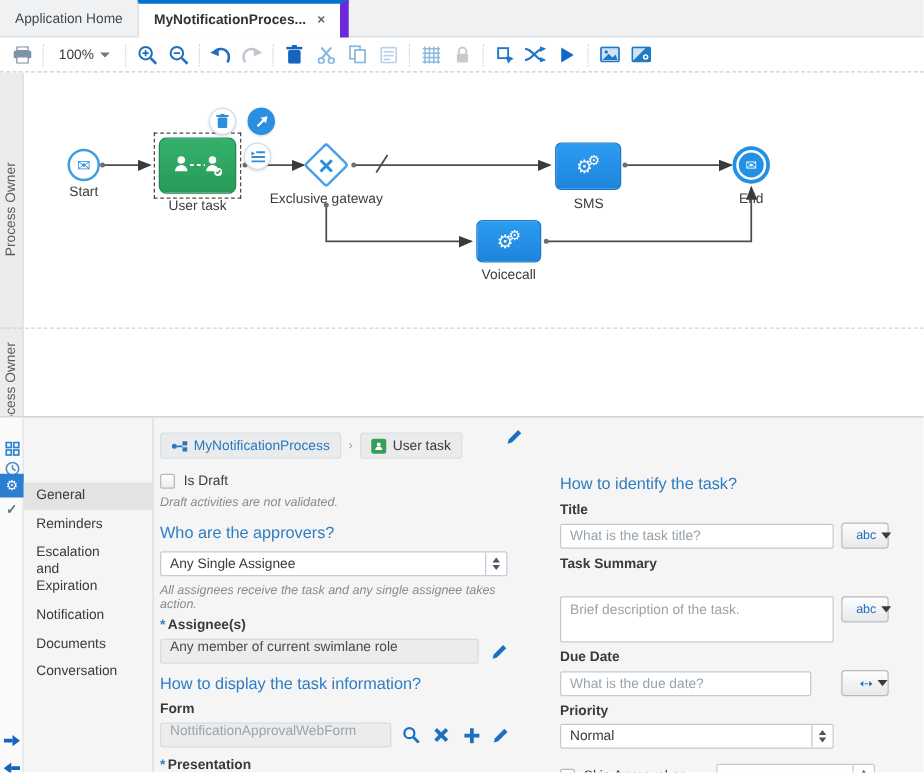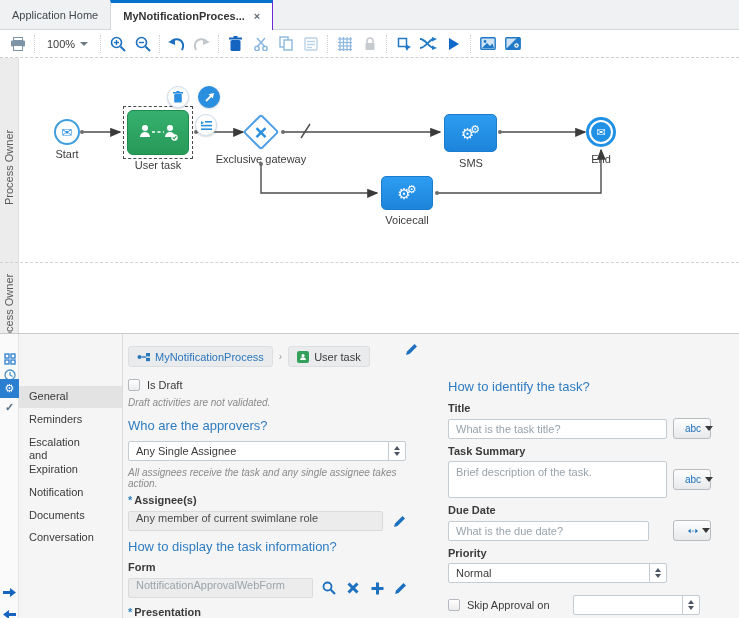--- a/index.html
+++ b/index.html
@@ -2,21 +2,21 @@
 <html><head>
 <meta charset="utf-8">
 <style>
   * { margin:0; padding:0; box-sizing:border-box; }
   html,body { width:739px; height:618px; }
   body { font-family:"Liberation Sans", sans-serif; font-size:11px; color:#3a3a3a; background:#fff; position:relative; overflow:hidden; }
 
   
   .tabbar { height:30px; background:#f0f1f2; border-bottom:1px solid #d5d8da; display:flex; align-items:stretch; }
   .tab { padding:9px 12px 0 12px; font-size:11px; color:#41484e; cursor:default; }
-  .tab.active { background:#fff; border-top:3px solid #0572ce; border-left:1px solid #d5d8da; border-right:1px solid #6d28d9; font-weight:bold; color:#333; padding-top:7px; display:flex; gap:9px; margin-bottom:-1px; }
+  .tab.active { background:#fff; border-top:3px solid #0572ce; border-left:1px solid #d5d8da; border-right:7px solid #6d28d9; font-weight:bold; color:#333; padding-top:7px; display:flex; gap:9px; margin-bottom:-1px; }
   .tab .close { color:#5f6a72; font-weight:bold; font-size:11px; }
 
   
   .toolbar { height:27px; background:#fff; display:flex; align-items:center; padding-left:5px; }
   .tbtn { width:25px; height:22px; display:flex; align-items:center; justify-content:center; }
   .tsep { width:1px; height:18px; border-left:1px dotted #c9d0d6; margin:0 4px; }
   .zoomctl { display:flex; align-items:center; gap:5px; padding:0 8px; color:#3a3a3a; }
   .caret-down { width:0; height:0; border-left:4px solid transparent; border-right:4px solid transparent; border-top:4px solid #6f7a82; }
   .play-tri { width:0; height:0; border-top:6px solid transparent; border-bottom:6px solid transparent; border-left:10px solid #1068c9; }
 
@@ -78,21 +78,21 @@
   .selectbox { height:20px; background:#fff; border:1px solid #c3ccd3; border-radius:2px; display:flex; align-items:center; }
   .selectbox .val { flex:1; padding:0 7px; color:#3a3a3a; white-space:nowrap; overflow:hidden; }
   .spin { width:17px; height:100%; border-left:1px solid #c3ccd3; display:flex; flex-direction:column; align-items:center; justify-content:center; gap:2px; }
   .spin-up { width:0; height:0; border-left:3.5px solid transparent; border-right:3.5px solid transparent; border-bottom:4px solid #4b5560; }
   .spin-dn { width:0; height:0; border-left:3.5px solid transparent; border-right:3.5px solid transparent; border-top:4px solid #4b5560; }
 
   .ro-field { height:20px; background:#ececec; border:1px solid #d9dcde; border-radius:2px; display:flex; padding:0 7px; color:#4a4a4a; white-space:nowrap; overflow:hidden; }
   .ro-field.dim { color:#9aa4ac; }
 
   input.txt, textarea.txt { font-family:"Liberation Sans",sans-serif; font-size:11px; color:#3a3a3a; background:#fff; border:1px solid #c3ccd3; border-radius:2px; padding:0 7px; height:20px; width:219px; }
-  textarea.txt { height:37px; padding-top:4px; resize:none; }
+  textarea.txt { height:37px; padding-top:4px; resize:none;margin-top:16px; }
   input.txt::placeholder, textarea.txt::placeholder { color:#98a3ab; font-style:normal; }
 
   .mini-btn { width:38px; height:21px; background:linear-gradient(#fdfdfd,#e7e9eb); border:1px solid #b7bcc1; border-radius:3px; display:flex; align-items:center; justify-content:center; gap:4px;padding-left:14px; }
   .mini-btn .abc { color:#1d70bf; font-size:10px; }
   .mini-caret { width:0; height:0; border-left:4px solid transparent; border-right:4px solid transparent; border-top:5px solid #3a3a3a; }
 
   .iconbtn { width:16px; height:16px; display:flex; align-items:center; justify-content:center; }
   .row { display:flex; align-items:center; }.mt4{margin-top:4px}.mt5{margin-top:5px}.mt6{margin-top:6px}.mt7{margin-top:7px}.mt8{margin-top:8px}.mt10{margin-top:10px}.mt12{margin-top:12px}
 </style>
 </head>

